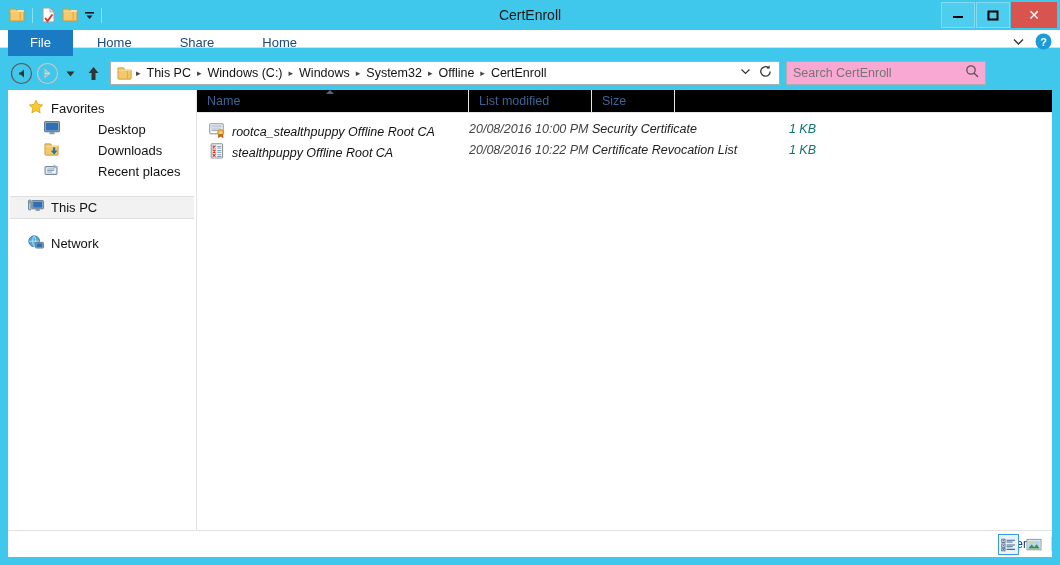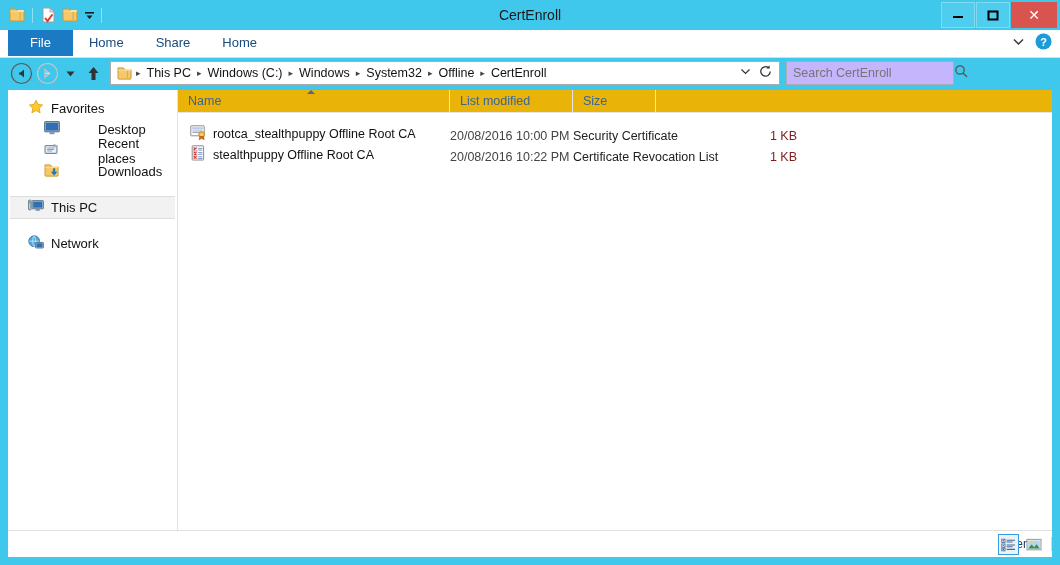--- a/index.html
+++ b/index.html
@@ -63,28 +63,28 @@
     cursor: default;
   }
   .wc.close {
     background: #D9534F; border-color: #D9534F;
     color: #fff; width: 46px; font-size: 14px;
   }
 
   
   .ribbon {
     position: absolute; left: 0; top: 30px;
-    width: 1060px; height: 28px;
+    width: 1060px; height: 18px;
     background: #ffffff;
     border-bottom: 1px solid #dcdcdc;
   }
   .tabs { position: absolute; left: 8px; top: 0; display: flex; height: 26px; }
   .tab {
     height: 26px; line-height: 26px;
-    padding: 0 16px;
+    padding: 0 24px;
     font-size: 13px; color: #1b4a7a;
   }
   .tab.file {
     background: #1A7BC4; color: #ffffff;
     padding: 0 22px; font-weight: normal;
   }
   .ribbon-right {
     position: absolute; right: 8px; top: 0;
     height: 26px; display: flex; align-items: center; gap: 10px;
   }
@@ -114,44 +114,44 @@
   .crumb {
     font-size: 12.5px; color: #111;
     padding: 0 5px; line-height: 20px; white-space: nowrap;
   }
   .crumb-sep {
     font-size: 9px; color: #444; padding: 0 1px;
   }
   .addr-right { display: flex; align-items: center; gap: 6px; padding-right: 4px; }
 
   .searchbox {
-    width: 168px; height: 24px;
+    width: 200px; height: 24px;
     margin-left: 6px;
-    background: #c4b5fd;
+    background: #f9a8d4;
     border: 1px solid #abadb3;
     display: flex; align-items: center;
     padding: 0 6px;
   }
   .searchbox input {
     flex: 1; border: none; outline: none;
     font-family: "Liberation Sans", sans-serif;
     font-size: 12.5px; color: #555;
     background: transparent;
   }
 
   
   .body {
     position: absolute; left: 8px; top: 90px;
     width: 1044px; height: 440px;
     background: #ffffff;
     display: flex;
   }
 
   .navpane {
-    width: 170px; height: 440px;
+    width: 189px; height: 440px;
     background: #ffffff;
     border-right: 1px solid #e3e3e3;
     padding-top: 8px;
     position: relative;
   }
   .nav-item {
     height: 21px;
     display: flex; align-items: center;
     font-size: 13px; color: #111;
     padding-left: 20px;
@@ -173,21 +173,21 @@
     background: #ffffff;
     position: relative;
   }
 
   
   .colhead {
     position: relative;
     height: 23px;
     display: flex;
     border-bottom: 1px solid #e5e5e5;
-    background: #eab308;
+    background: #000000;
   }
   .ch {
     height: 23px; line-height: 23px;
     font-size: 12.5px; color: #3b6596;
     border-right: 1px solid #e5e5e5;
     padding-left: 10px;
     position: relative;
     overflow: hidden;
   }
   .ch.name { width: 272px; }
@@ -198,31 +198,31 @@
     position: absolute; left: 129px; top: 0px;
     width: 0; height: 0;
     border-left: 4px solid transparent;
     border-right: 4px solid transparent;
     border-bottom: 4px solid #4a6a8f;
   }
 
   .rows { padding-top: 9px; }
   .row {
     height: 21px;
-    display: flex; align-items: flex-end;
-    font-size: 12.5px; color: #111;
+    display: flex; align-items: flex-start;
+    font-size: 12.5px; color: #111; font-style: italic;
   }
   .cell-name {
     width: 272px; display: flex; align-items: center;
     padding-left: 12px; overflow: hidden; white-space: nowrap;
   }
   .cell-name .fn { margin-left: 7px; }
   .cell-date { width: 123px; color: #444; }
   .cell-type { width: 149px; color: #222; }
-  .cell-size { width: 75px; text-align: right; color: #7f1d1d; }
+  .cell-size { width: 75px; text-align: right; color: #0f766e; }
 
   
   .statusbar {
     position: absolute; left: 8px; top: 530px;
     width: 1044px; height: 27px;
     background: #ffffff;
     border-top: 1px solid #e0e0e0;
     display: flex; align-items: center; justify-content: flex-end;
   }
   .status-text {
@@ -419,39 +419,39 @@
             <rect x="0.6" y="0.6" width="14.8" height="10.2" rx="0.6" fill="#8FA7BD" stroke="#5E7286" stroke-width="1"></rect>
             <rect x="2" y="2" width="12" height="7.4" fill="#2E6FB5"></rect>
             <rect x="5.5" y="11.2" width="5" height="2" fill="#7E93A6"></rect>
           </svg>
         </span>
         <span class="nl">Desktop</span>
       </div>
 
       <div class="nav-item child">
         <span>
+          <svg width="16" height="15" viewBox="0 0 17 16">
+            <path d="M1 2h6l1.5 2H15v9a1 1 0 0 1-1 1H2a1 1 0 0 1-1-1z" fill="#F5C96B" stroke="#C79B3A" stroke-width="1"></path>
+            <path d="M1 4.5h6.6l1.2-1.4H14.8v2H1z" fill="#FBE3A8"></path>
+            <path d="M11.5 6v3.5h2L10.8 13 8 9.5h2V6z" fill="#1B7FC4" stroke="#0E5E96" stroke-width="0.6"></path>
+          </svg>
+        </span>
+        <span class="nl">Downloads</span>
+      </div>
+
+      <div class="nav-item child">
+        <span>
           <svg width="16" height="15" viewBox="0 0 16 15">
             <rect x="1" y="3.5" width="12" height="8" rx="0.6" fill="#C9D5E0" stroke="#78889A" stroke-width="1"></rect>
             <rect x="2.3" y="4.8" width="9.4" height="5.4" fill="#F2F6FA"></rect>
             <path d="M3.2 6h7M3.2 7.5h7M3.2 9h5" stroke="#6E8AA8" stroke-width="0.8"></path>
             <path d="M9.5 1.5l4.5 2.2-4.5 2.2z" fill="#9AAFC4" opacity="0.85"></path>
           </svg>
         </span>
         <span class="nl">Recent places</span>
-      </div>
-
-      <div class="nav-item child">
-        <span>
-          <svg width="16" height="15" viewBox="0 0 17 16">
-            <path d="M1 2h6l1.5 2H15v9a1 1 0 0 1-1 1H2a1 1 0 0 1-1-1z" fill="#F5C96B" stroke="#C79B3A" stroke-width="1"></path>
-            <path d="M1 4.5h6.6l1.2-1.4H14.8v2H1z" fill="#FBE3A8"></path>
-            <path d="M11.5 6v3.5h2L10.8 13 8 9.5h2V6z" fill="#1B7FC4" stroke="#0E5E96" stroke-width="0.6"></path>
-          </svg>
-        </span>
-        <span class="nl">Downloads</span>
       </div>
 
       <div class="nav-gap"></div>
 
       <div class="nav-item selected">
         <span>
           <svg width="16" height="14" viewBox="0 0 16 14">
             <rect x="0.6" y="1.2" width="2.4" height="9.6" rx="0.4" fill="#BFD3E6" stroke="#5E7286" stroke-width="0.9"></rect>
             <rect x="1.3" y="2.3" width="1" height="2.2" fill="#49B84A"></rect>
             <rect x="4" y="1.6" width="11.4" height="8.2" rx="0.6" fill="#9FB6CB" stroke="#5E7286" stroke-width="0.9"></rect>

